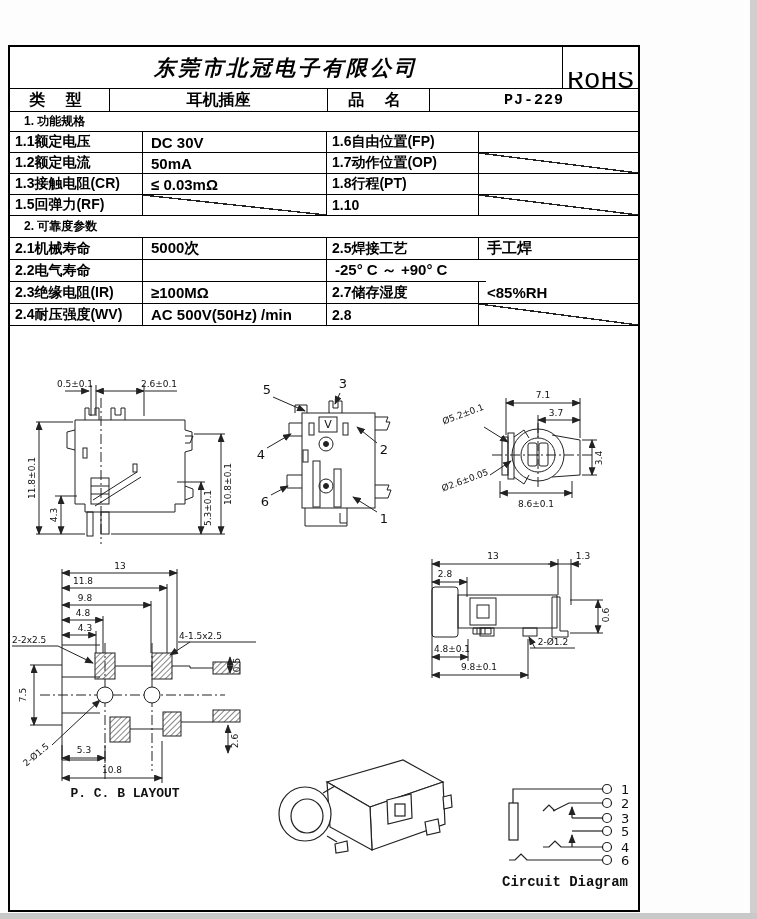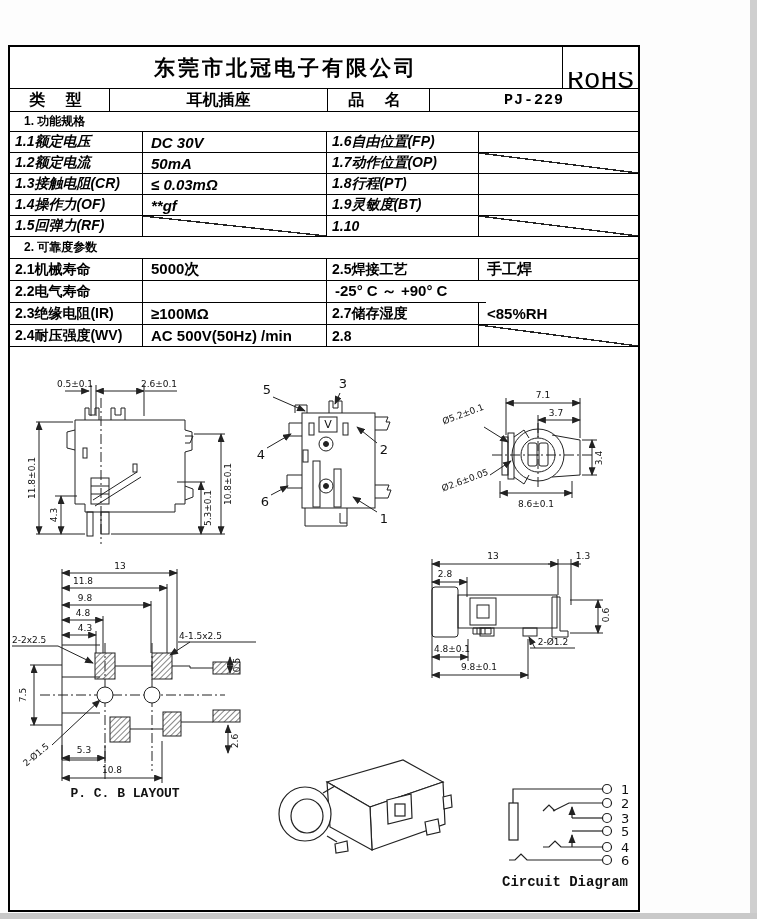--- a/index.html
+++ b/index.html
@@ -11,32 +11,32 @@
   .scan-bottom{position:absolute;left:0;top:913px;width:757px;height:6px;background:#c9c9c9;}
   .frame{
     position:absolute;left:8px;top:45px;width:632px;height:867px;
     border:2px solid #000;box-sizing:border-box;background:#fff;
   }
   .row{display:flex;width:628px;}
   .cell{box-sizing:border-box;border-right:1px solid #000;border-bottom:1px solid #000;
         display:flex;align-items:center;overflow:hidden;white-space:nowrap;}
   .cell:last-child{border-right:none;}
   .title-row{height:42px;}
-  .company-cell{width:553px;justify-content:center;font-size:21px;font-weight:bold;letter-spacing:3px;}
+  .company-cell{width:553px;justify-content:center;font-size:21px;font-weight:bold;letter-spacing:3px;font-style:italic;}
   .rohs-cell{width:75px;justify-content:center;font-family:Liberation Mono, monospace;font-size:28px;margin-top:25px;}
   .type-row{height:23px;font-size:16px;font-weight:bold;}
   .type-row .c1{width:100px;justify-content:center;letter-spacing:8px;}
   .type-row .c2{width:218px;justify-content:center;}
   .type-row .c3{width:102px;justify-content:center;letter-spacing:8px;}
   .type-row .c4{width:208px;justify-content:center;font-family:"Liberation Mono",monospace;font-size:15px;letter-spacing:1px;}
   .sec-row{height:20px;}
   .sec-row .cell{width:652px;font-size:12px;font-weight:bold;padding-left:14px;}
   .sec2-row{height:22px;}
   .data-row{font-weight:bold;font-size:14px;}
-  .r21{height:21px;font-style:italic;}
+  .r21{height:21px;}
   .r22{height:22px;}
   .data-row .lab1{width:133px;padding-left:5px;}
   .data-row .val1{width:184px;padding-left:8px;font-size:15px;}
   .data-row .lab2{width:152px;padding-left:5px;}
   .data-row .val2{width:159px;padding-left:8px;font-size:15px;}
   .slash{background-image:linear-gradient(to top right,transparent calc(50% - 0.7px),#222 calc(50% - 0.7px),#222 calc(50% + 0.7px),transparent calc(50% + 0.7px));}
   .sec3-row{height:26px;border-bottom:none;}
   .sec3-row .cell{border-bottom:none;margin-top:37px;}
   svg.d{position:absolute;}
   svg.d text{font-family:"DejaVu Sans",sans-serif;font-size:9px;fill:#111;font-weight:normal;}
@@ -76,26 +76,20 @@
   <div class="row data-row r21">
     <div class="cell lab1">1.2额定电流</div>
     <div class="cell val1">50mA</div>
     <div class="cell lab2">1.7动作位置(OP)</div>
     <div class="cell val2 slash"></div>
   </div>
   <div class="row data-row r21">
     <div class="cell lab1">1.3接触电阻(CR)</div>
     <div class="cell val1">≤ 0.03mΩ</div>
     <div class="cell lab2">1.8行程(PT)</div>
-    <div class="cell val2"></div>
-  </div>
-  <div class="row data-row r21">
-    <div class="cell lab1">1.4操作力(OF)</div>
-    <div class="cell val1">**gf</div>
-    <div class="cell lab2">1.9灵敏度(BT)</div>
     <div class="cell val2"></div>
   </div>
   <div class="row data-row r21">
     <div class="cell lab1">1.5回弹力(RF)</div>
     <div class="cell val1 slash"></div>
     <div class="cell lab2">1.10</div>
     <div class="cell val2 slash"></div>
   </div>
 
   <div class="row sec-row sec2-row">

